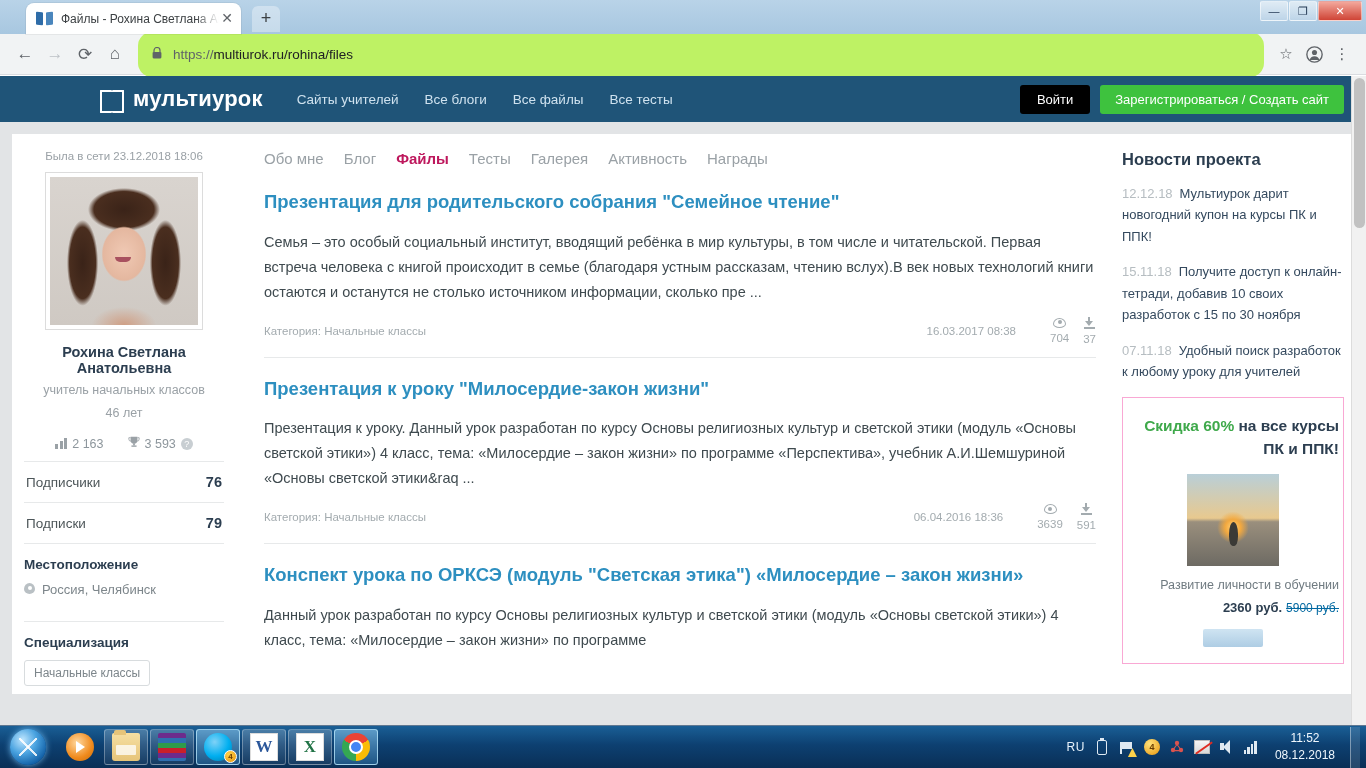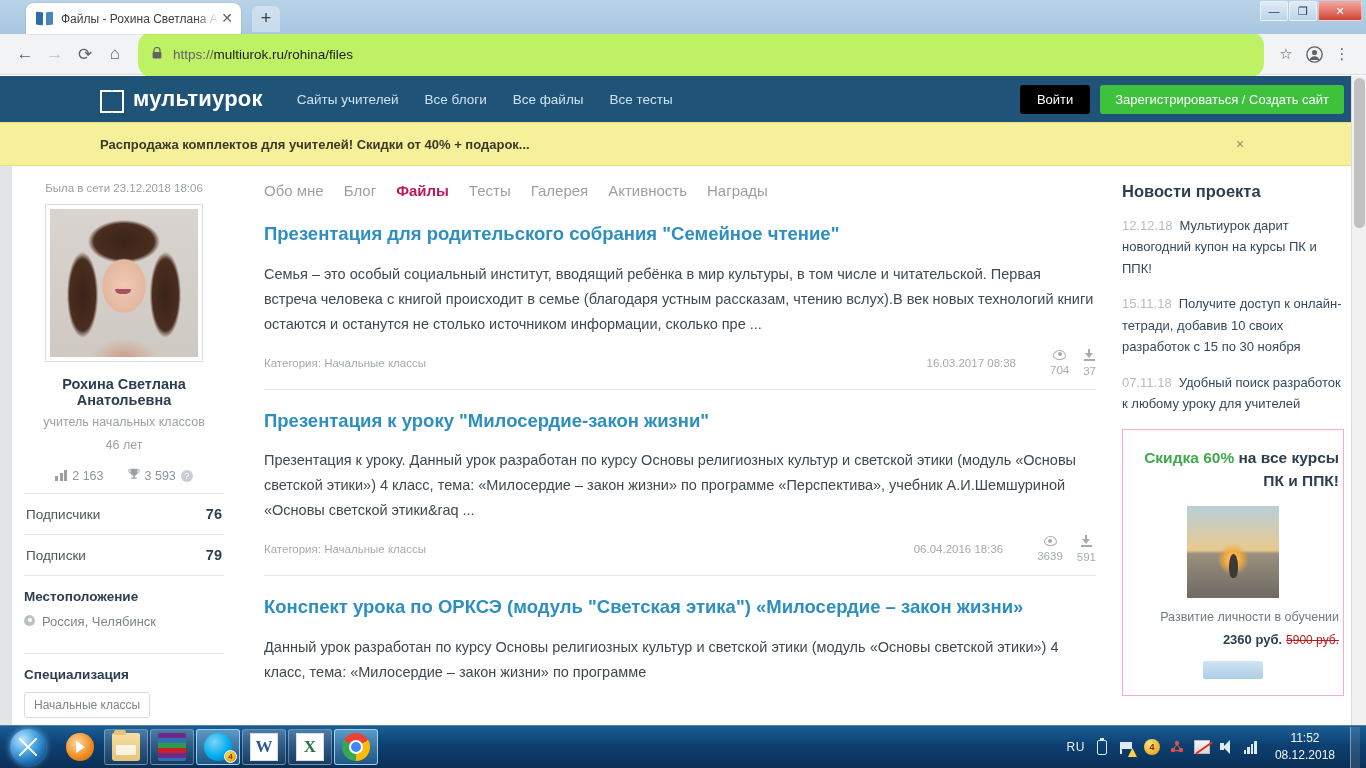--- a/index.html
+++ b/index.html
@@ -157,21 +157,21 @@
   }
   .banner-text { font-size: 13px; font-weight: 700; color: #3a3a28; }
   .banner-close {
     position: absolute; right: 118px; top: 13px;
     width: 16px; height: 16px; text-align: center; line-height: 16px;
     color: #8b8b6a; font-size: 14px; cursor: pointer;
   }
 
   
   .shell {
-    margin: 0 auto; width: 1342px;
+    margin: 12px auto; width: 1342px;
     background: #fff; display: flex; min-height: 560px;
     padding: 16px 0 0 0;
   }
   .col-left  { width: 230px; flex: 0 0 230px; padding: 0 18px 0 12px; }
   .col-main  { flex: 1; padding: 0 26px 0 22px; }
   .col-right { width: 232px; flex: 0 0 232px; padding: 0 10px 0 0; }
 
   
   .lastseen { text-align:center; font-size: 11.5px; color:#9aa1a6; margin-bottom: 10px; }
   .avatar-wrap {
@@ -277,21 +277,21 @@
       radial-gradient(circle 22px at 50% 58%, #ffd27a 0%, #f3a93f 35%, rgba(243,169,63,0) 72%),
       linear-gradient(180deg,#b9cfd8 0%,#e8c98f 48%,#9a8f7d 52%,#6d6a63 100%);
       position: relative;
   }
   .promo-img::after{
     content:""; position:absolute; left:42px; top:48px; width:9px; height:24px;
     border-radius: 50% 50% 40% 40%; background:#3b3a36;
   }
   .promo-cap { font-size: 12.5px; color:#6f7a80; line-height:1.5; }
   .promo-price { margin-top: 5px; font-size: 13px; color:#2c3e50; font-weight: 700; }
-  .promo-price s { color:#b91c1c; font-weight: 400; margin-left:4px; font-size:12px; }
+  .promo-price s { color:#0369a1; font-weight: 400; margin-left:4px; font-size:12px; }
   .promo-next {
     width: 60px; height: 18px; margin: 14px auto 0;
     background: linear-gradient(180deg,#cfe4f2,#aecde4); border-radius:2px;
   }
 
   
   .pagescroll {
     position:absolute; right:0; top:0; width:15px; height:649px; background:#f1f1f1;
     border-left:1px solid #dcdcdc;
   }
@@ -444,24 +444,20 @@
         <a>Все блоги</a>
         <a>Все файлы</a>
         <a>Все тесты</a>
       </nav>
       <div class="hdr-right">
         <div class="btn-login">Войти</div>
         <div class="btn-register">Зарегистрироваться / Создать сайт</div>
       </div>
     </div>
 
-    <div class="banner">
-      <span class="banner-text">Распродажа комплектов для учителей! Скидки от 40% + подарок...</span>
-      <span class="banner-close">×</span>
-    </div>
 
     <div class="shell">
 
       <aside class="col-left">
         <div class="lastseen">Была в сети 23.12.2018 18:06</div>
         <div class="avatar-wrap">
           <div class="avatar"></div>
         </div>
         <div class="profname">Рохина Светлана Анатольевна</div>
         <div class="profrole">учитель начальных классов</div>

